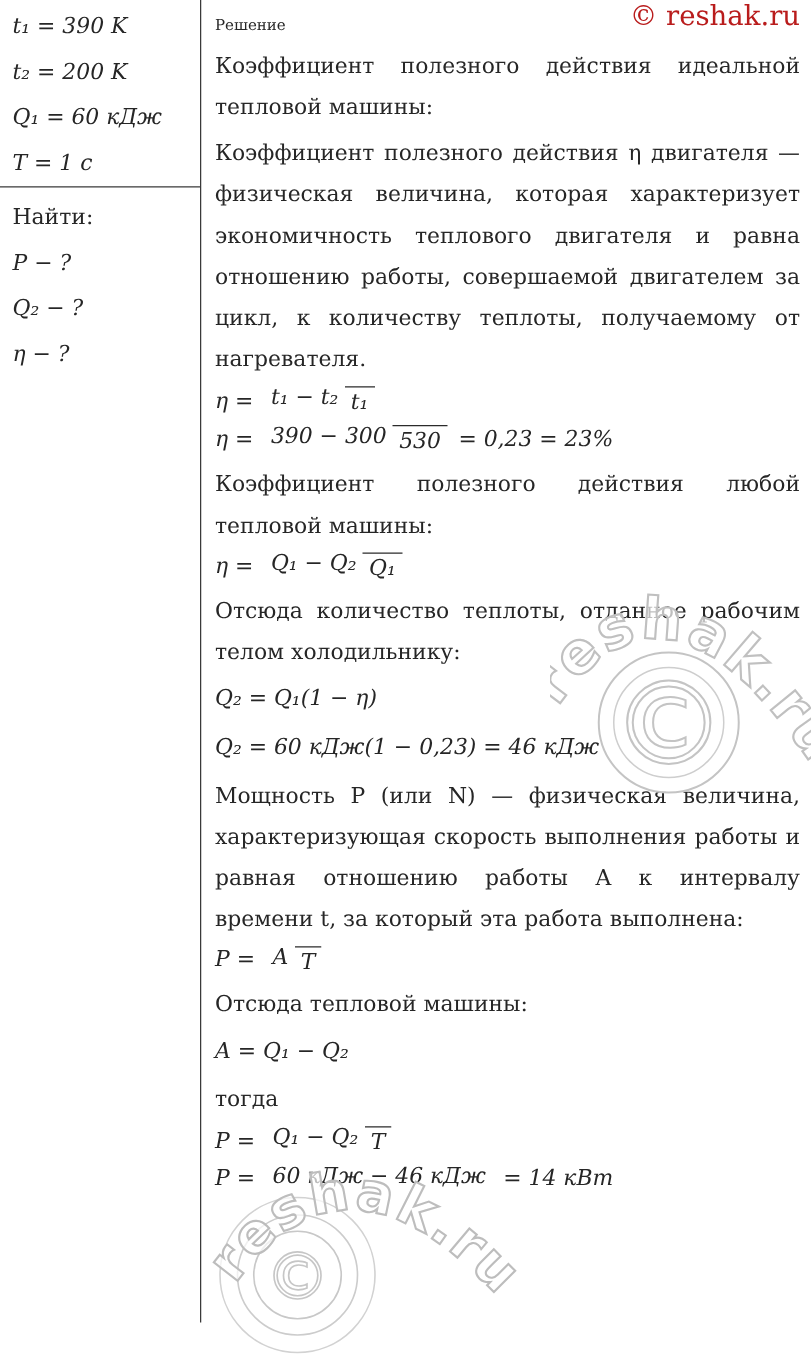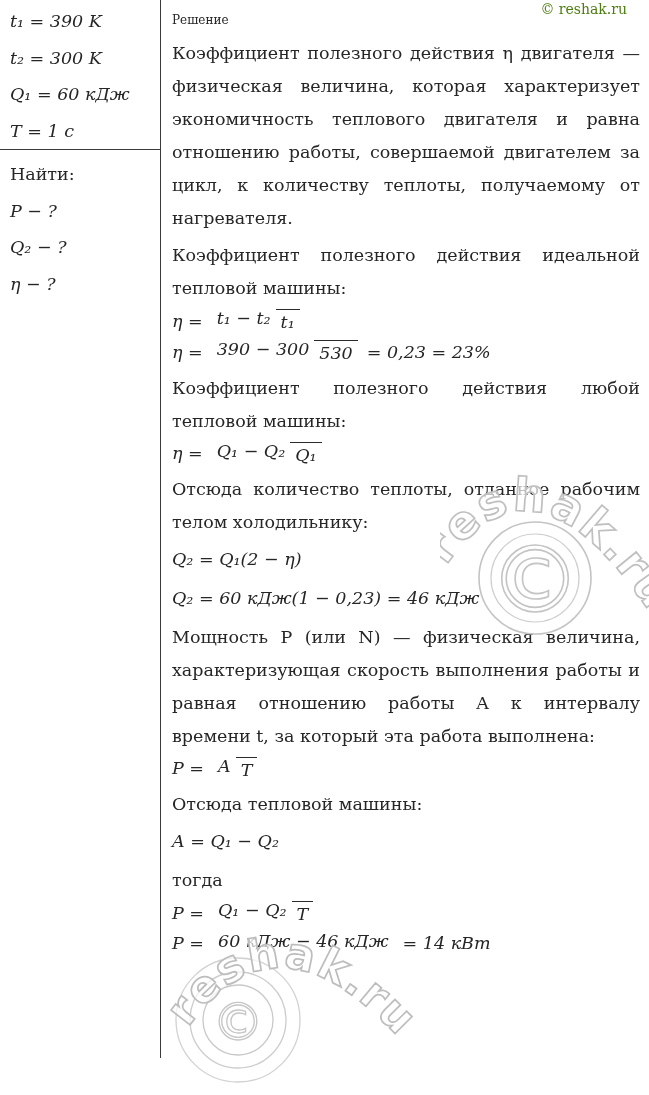--- a/index.html
+++ b/index.html
@@ -8,23 +8,23 @@
     width: 649px;
     height: 1095px;
     background: #ffffff;
     overflow: hidden;
     font-family: "DejaVu Serif", "Liberation Serif", serif;
     color: #262626;
   }
   .copyright {
     position: absolute;
     top: 1px;
-    right: 22px;
-    font-size: 14px;
-    color: #4d7c0f;
+    right: 9px;
+    font-size: 22px;
+    color: #b91c1c;
     z-index: 2;
   }
   .columns {
     display: flex;
     min-height: 1058px;
     align-items: stretch;
   }
   .left-col {
     width: 161px;
     flex: 0 0 161px;
@@ -98,38 +98,38 @@
 
 <div class="page">
 
   <div class="copyright">© reshak.ru</div>
 
   <div class="columns">
 
     <div class="left-col">
       <div class="given-block">
         <div class="math-line">t₁ = 390 K</div>
-        <div class="math-line">t₂ = 300 K</div>
+        <div class="math-line">t₂ = 200 K</div>
         <div class="math-line">Q₁ = 60 кДж</div>
         <div class="math-line">T = 1 с</div>
       </div>
       <div class="find-block">
         <div class="block-title">Найти:</div>
         <div class="math-line">P − ?</div>
         <div class="math-line">Q₂ − ?</div>
         <div class="math-line">η − ?</div>
       </div>
     </div>
 
     <div class="right-col">
       <div class="solution-title">Решение</div>
 
+      <p class="para">Коэффициент полезного действия идеальной тепловой машины:</p>
+
       <p class="para">Коэффициент полезного действия η двигателя — физическая величина, которая характеризует экономичность теплового двигателя и равна отношению работы, совершаемой двигателем за цикл, к количеству теплоты, получаемому от нагревателя.</p>
-
-      <p class="para">Коэффициент полезного действия идеальной тепловой машины:</p>
 
       <div class="formula">
         <span>η =</span>
         <span class="frac">
           <span class="num">t₁ − t₂</span>
           <span class="den">t₁</span>
         </span>
         <span></span>
       </div>
 
@@ -148,21 +148,21 @@
         <span>η =</span>
         <span class="frac">
           <span class="num">Q₁ − Q₂</span>
           <span class="den">Q₁</span>
         </span>
         <span></span>
       </div>
 
       <p class="para">Отсюда количество теплоты, отданное рабочим телом холодильнику:</p>
 
-      <div class="formula-line">Q₂ = Q₁(2 − η)</div>
+      <div class="formula-line">Q₂ = Q₁(1 − η)</div>
       <div class="formula-line">Q₂ = 60 кДж(1 − 0,23) = 46 кДж</div>
 
       <p class="para">Мощность P (или N) — физическая величина, характеризующая скорость выполнения работы и равная отношению работы A к интервалу времени t, за который эта работа выполнена:</p>
 
       <div class="formula">
         <span>P =</span>
         <span class="frac">
           <span class="num">A</span>
           <span class="den">T</span>
         </span>

